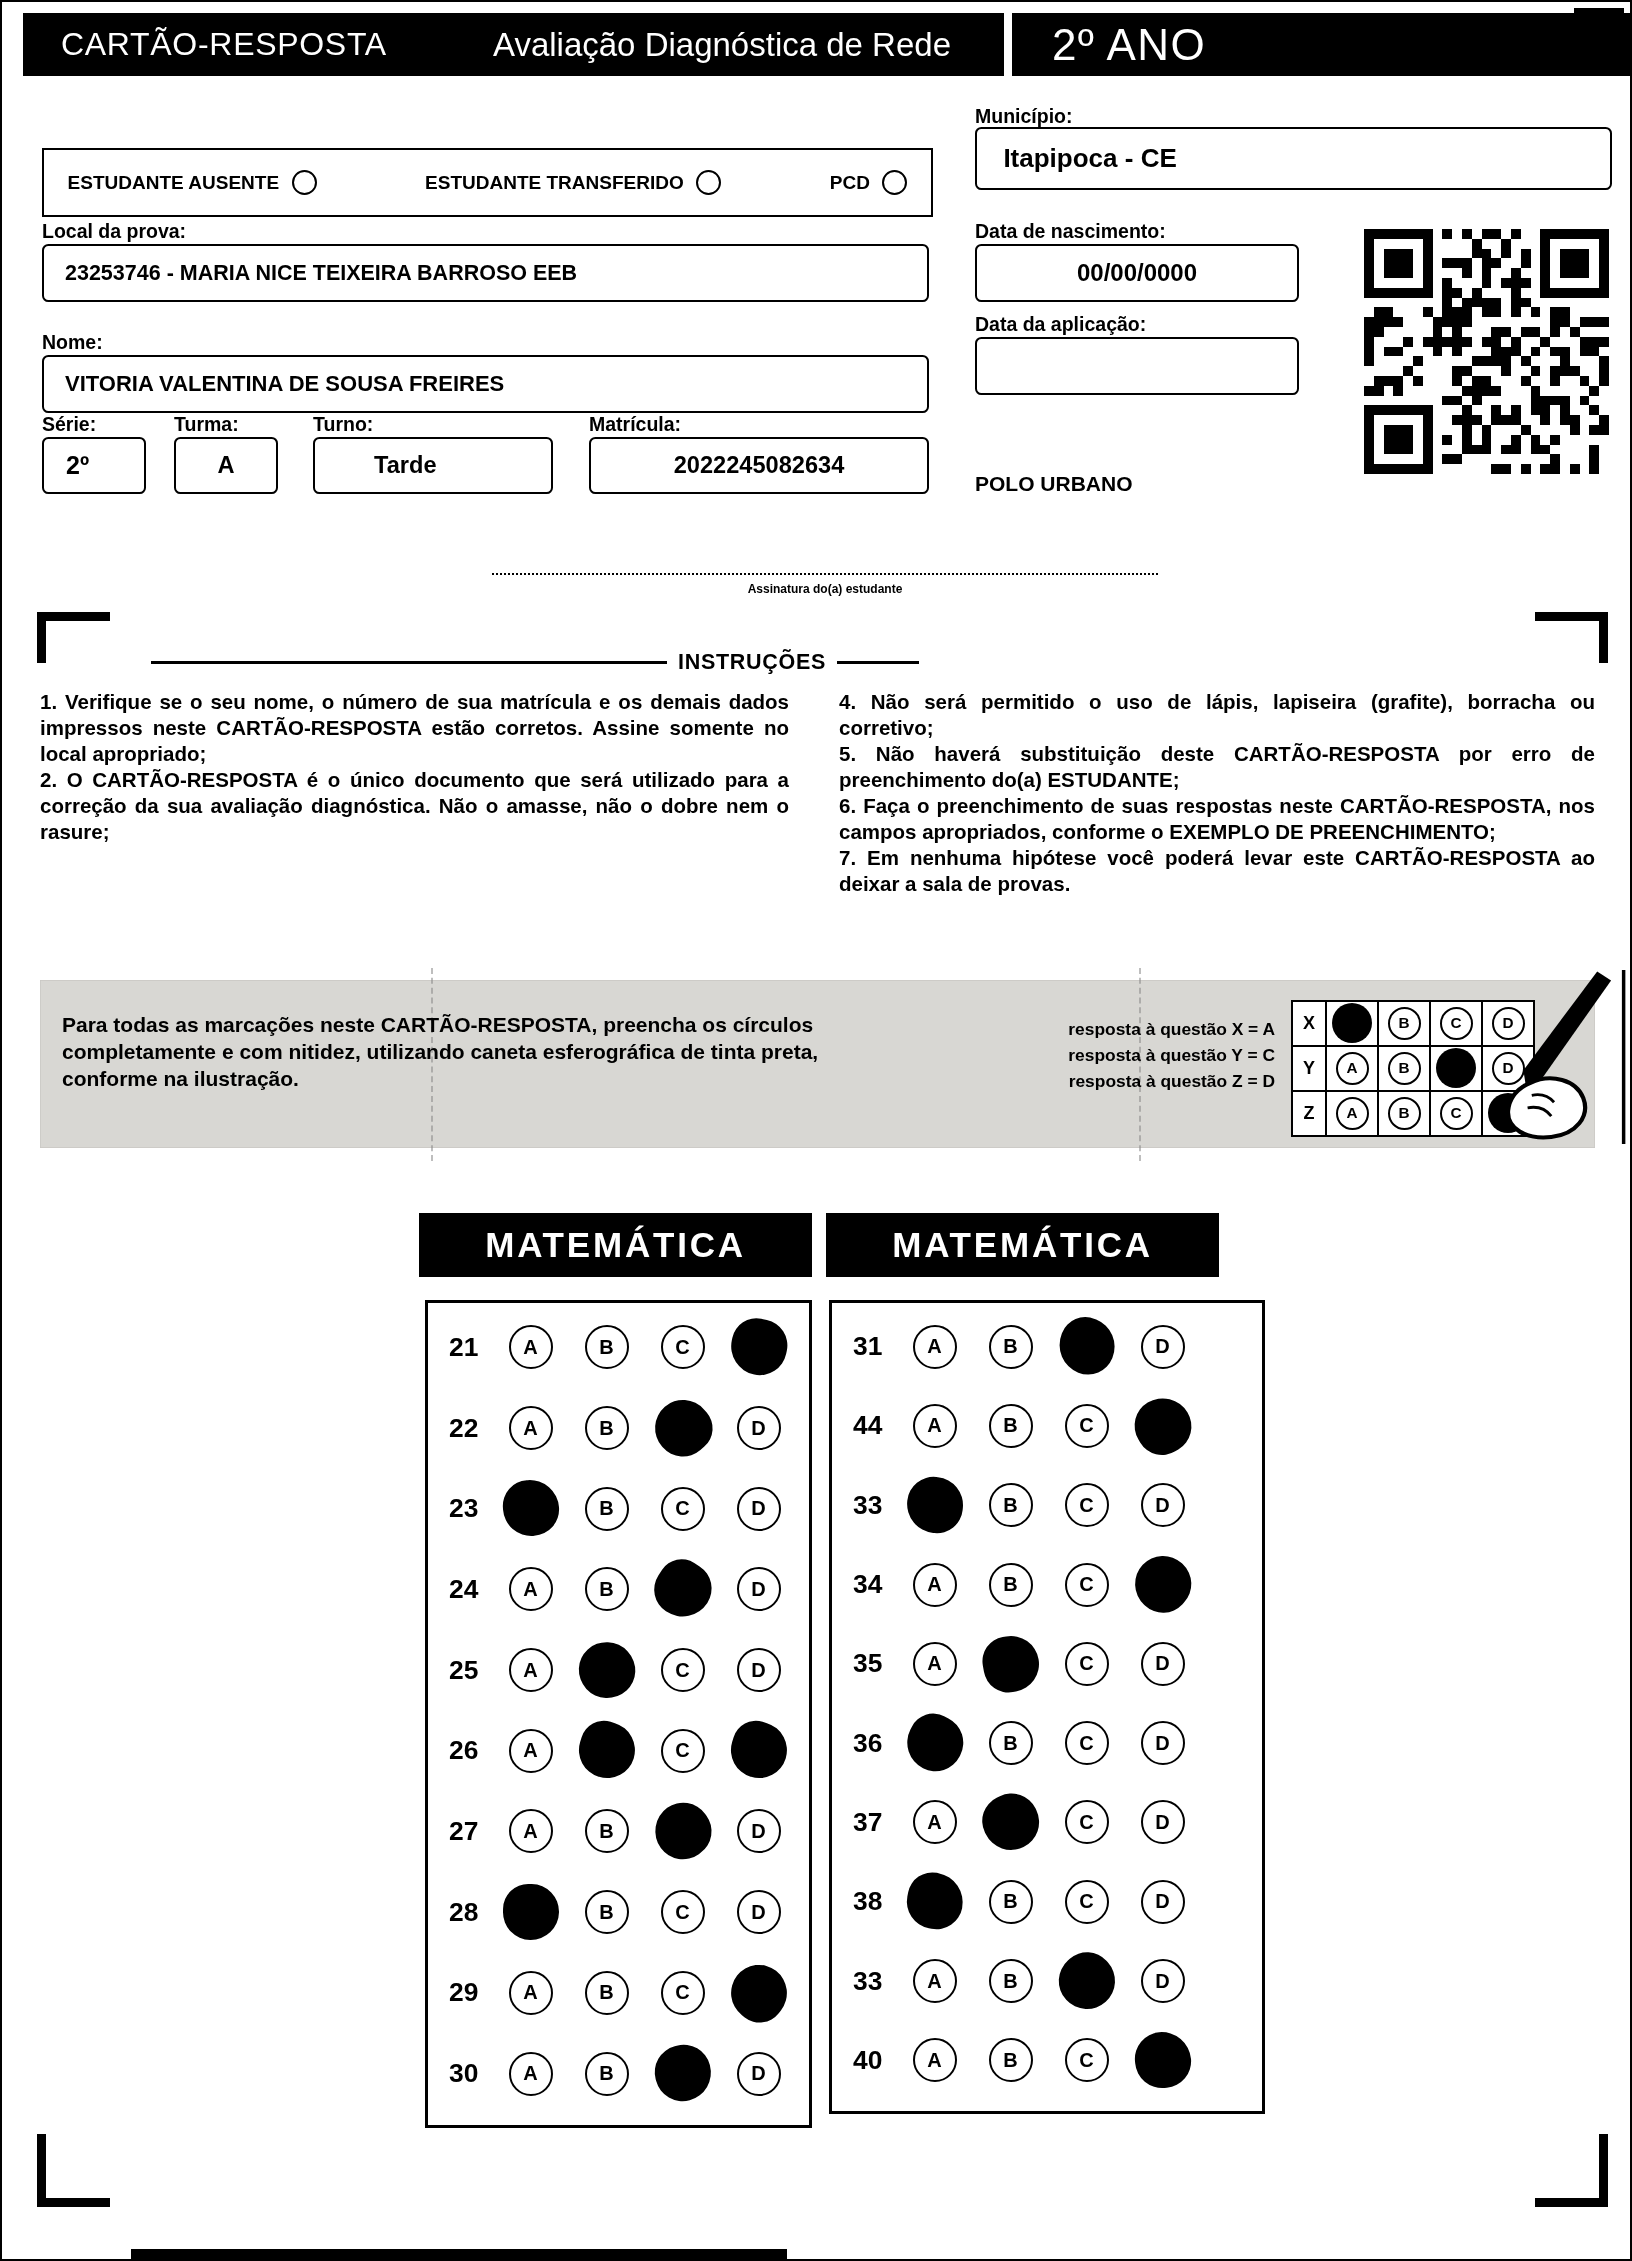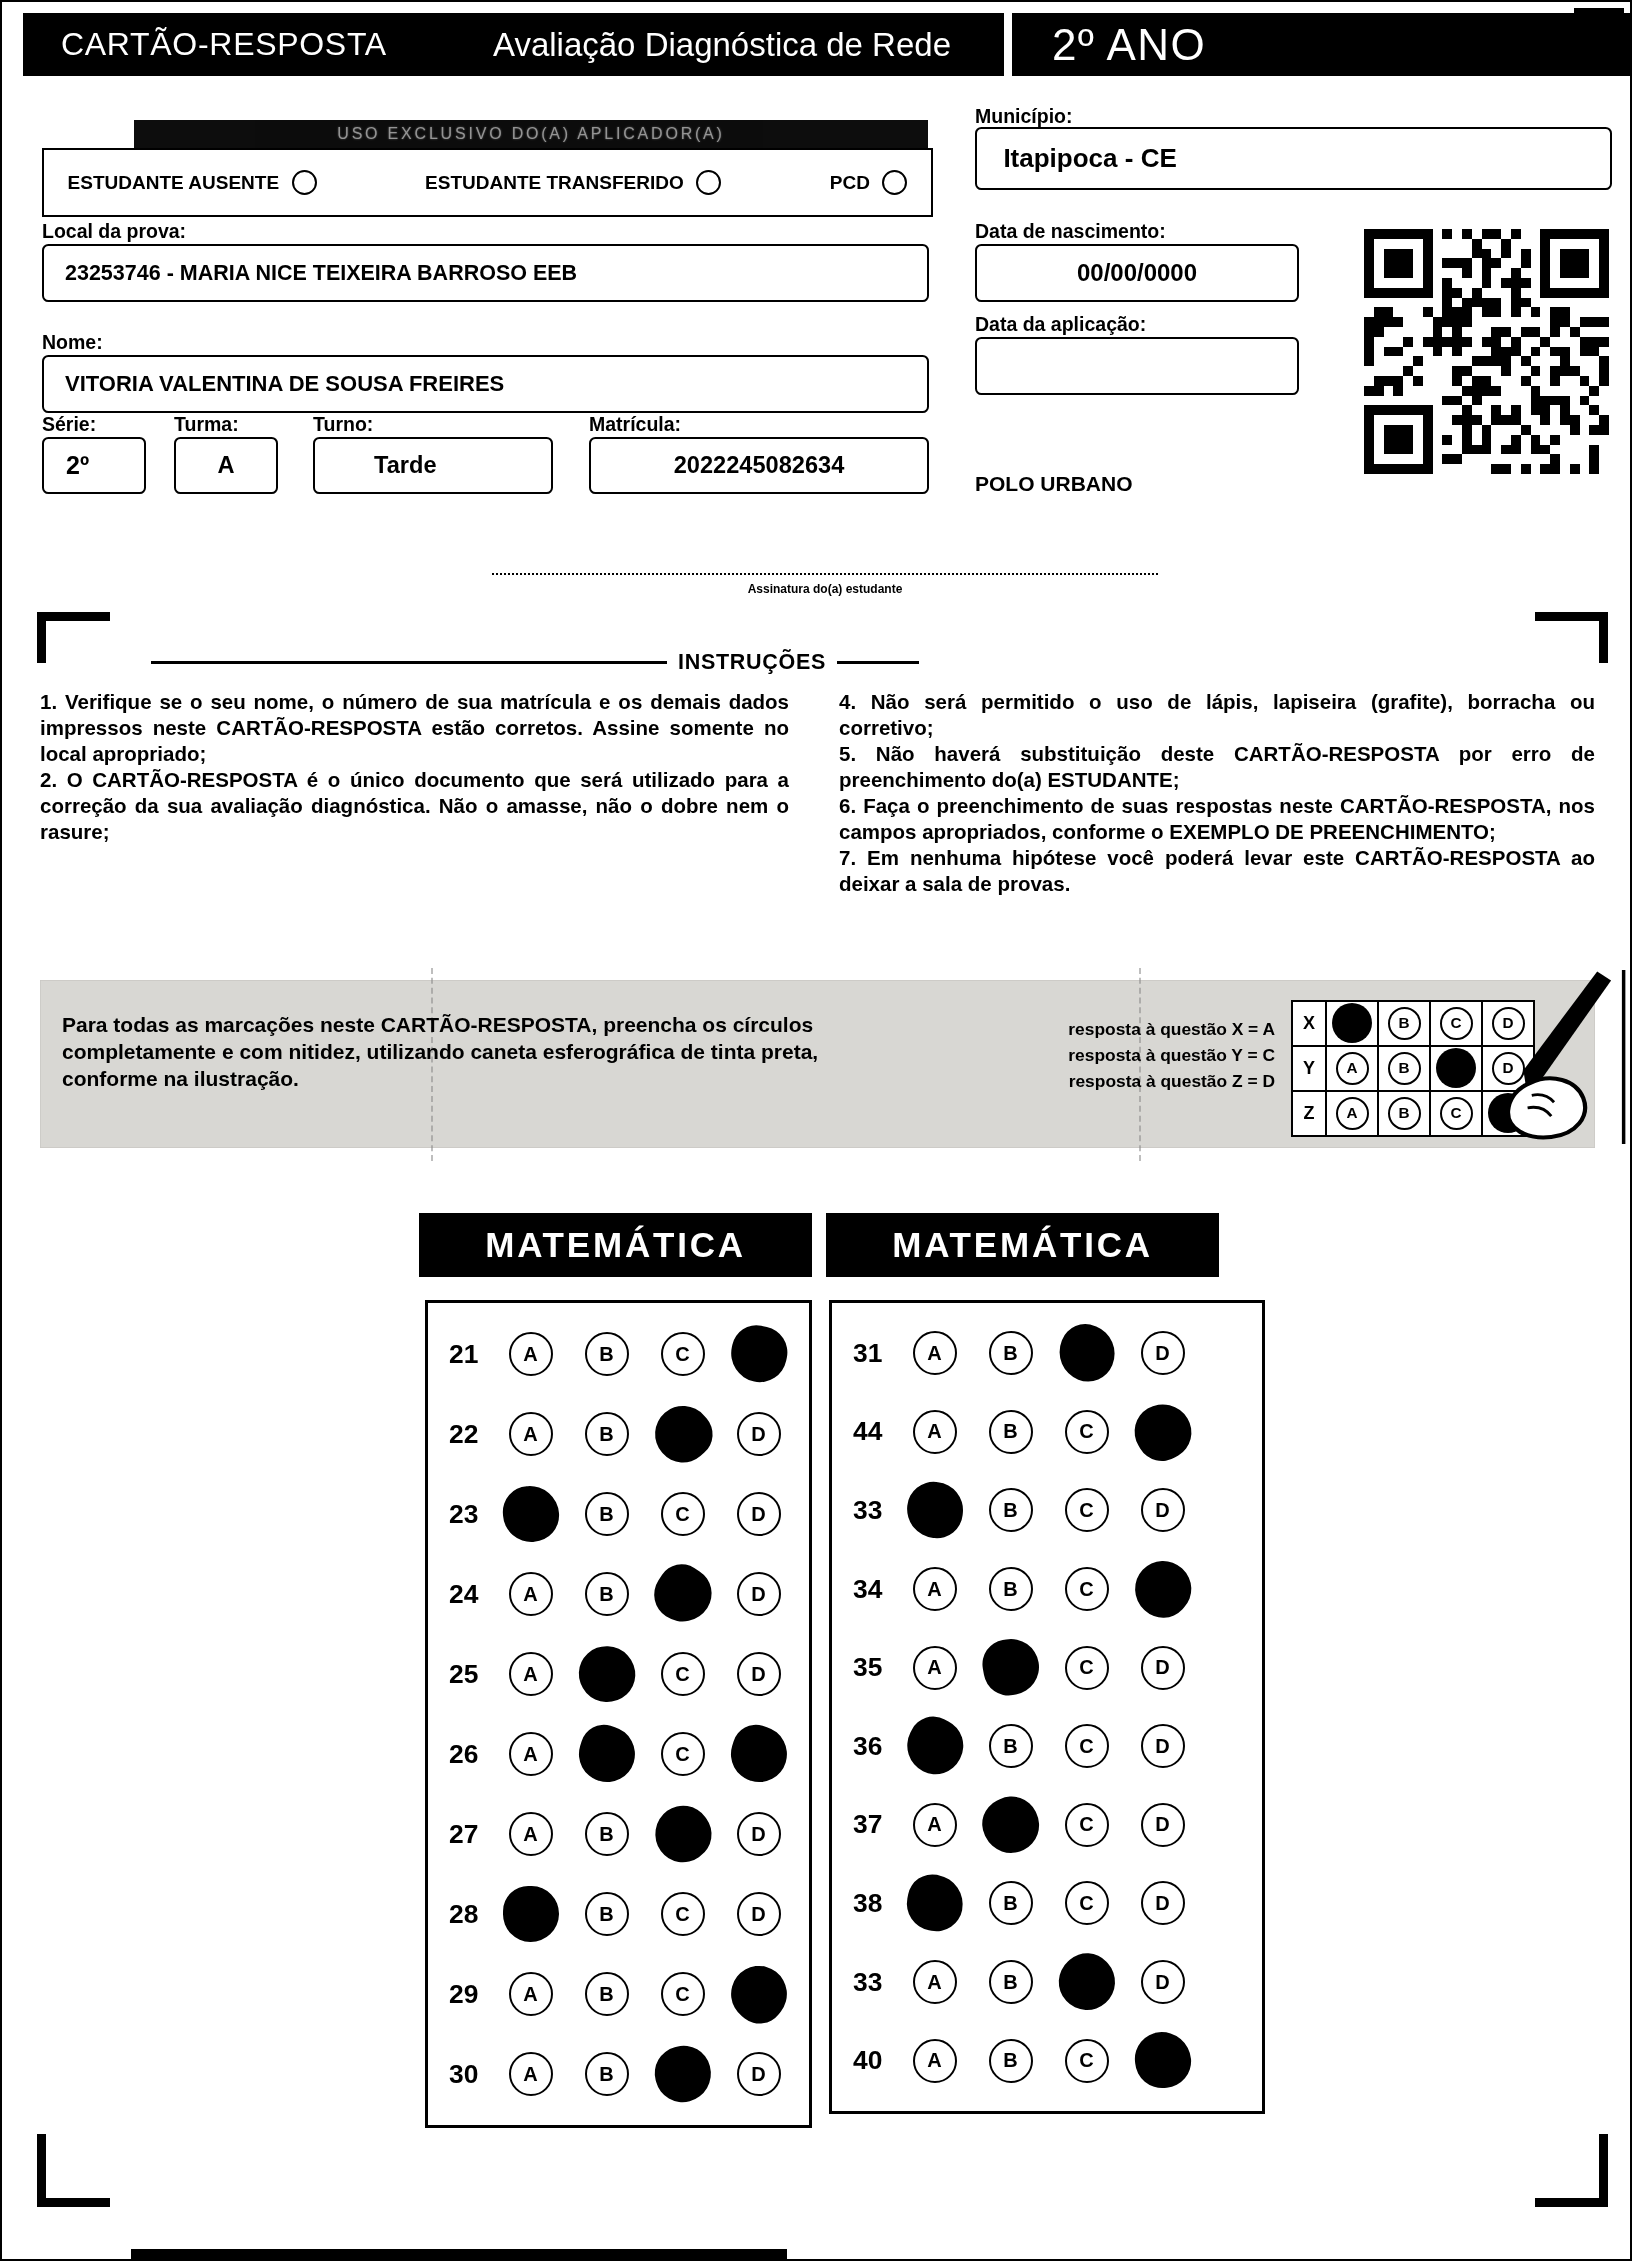--- a/index.html
+++ b/index.html
@@ -66,37 +66,36 @@
   .circ.sm{width:33px;height:33px;border-width:2.1px;font-size:15.3px;}
   .blob{position:absolute;background:#000;border-radius:50%;}
   .opt .blob{left:-5.6px;top:-6.3px;width:56px;height:56px;}
   .ex-cell .blob{left:4.9px;top:1.4px;width:40px;height:40px;}
   .pen-illus{position:absolute;left:1418px;top:-9.7px;width:174px;height:178px;z-index:3;}
 
   
   .sec-bar{top:1211px;width:393px;height:64px;background:#000;color:#fff;display:flex;align-items:center;justify-content:center;font-weight:bold;font-size:35px;letter-spacing:2.8px;}
   .sec-bar-0{left:417px;}
   .sec-bar-1{left:824px;}
-  .ans-box{top:1298px;border:3.5px solid #000;display:flex;flex-direction:column;justify-content:space-around;padding:11px 7px 11px 21px;box-sizing:border-box;background:#fff;}
+  .ans-box{top:1298px;border:3.5px solid #000;display:flex;flex-direction:column;justify-content:space-around;padding:4px 7px 11px 21px;box-sizing:border-box;background:#fff;}
   .ans-box-0{left:423px;width:387px;height:828px;}
   .ans-box-1{left:827px;width:436px;height:814px;}
   .q-row{display:flex;align-items:center;gap:32px;}
   .q-num{width:40px;margin-right:-12.5px;font-size:26.4px;font-weight:bold;}
   .opt{position:relative;width:44px;height:44px;flex:0 0 44px;}
 </style>
 </head>
 <body>
 
 <div class="page">
 
   <div class="bar bar-title abs">CARTÃO-RESPOSTA</div>
   <div class="bar bar-subtitle abs">Avaliação Diagnóstica de Rede</div>
   <div class="bar bar-grade abs">2º ANO</div>
 
-  <div class="admin-bar abs">USO EXCLUSIVO DO(A) APLICADOR(A)</div>
   <div class="cb-box abs">
     <div class="cb-row">
         <div class="cb-item">
           <div class="cb-label">ESTUDANTE AUSENTE</div>
           <div class="cb-circle"></div>
         </div>
         <div class="cb-item">
           <div class="cb-label">ESTUDANTE TRANSFERIDO</div>
           <div class="cb-circle"></div>
         </div>

